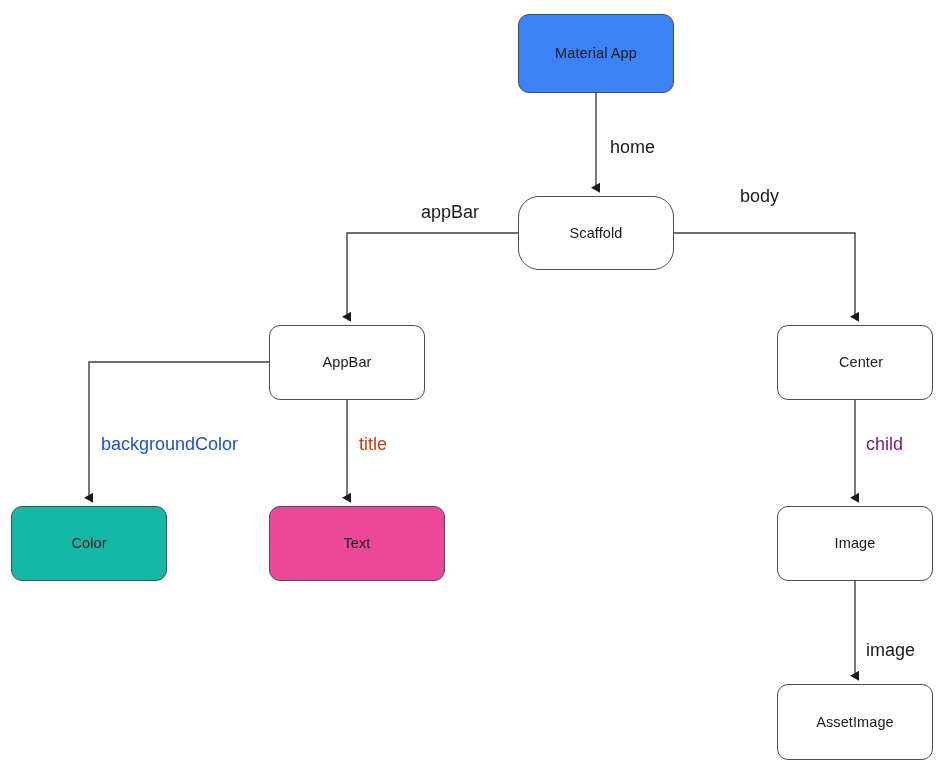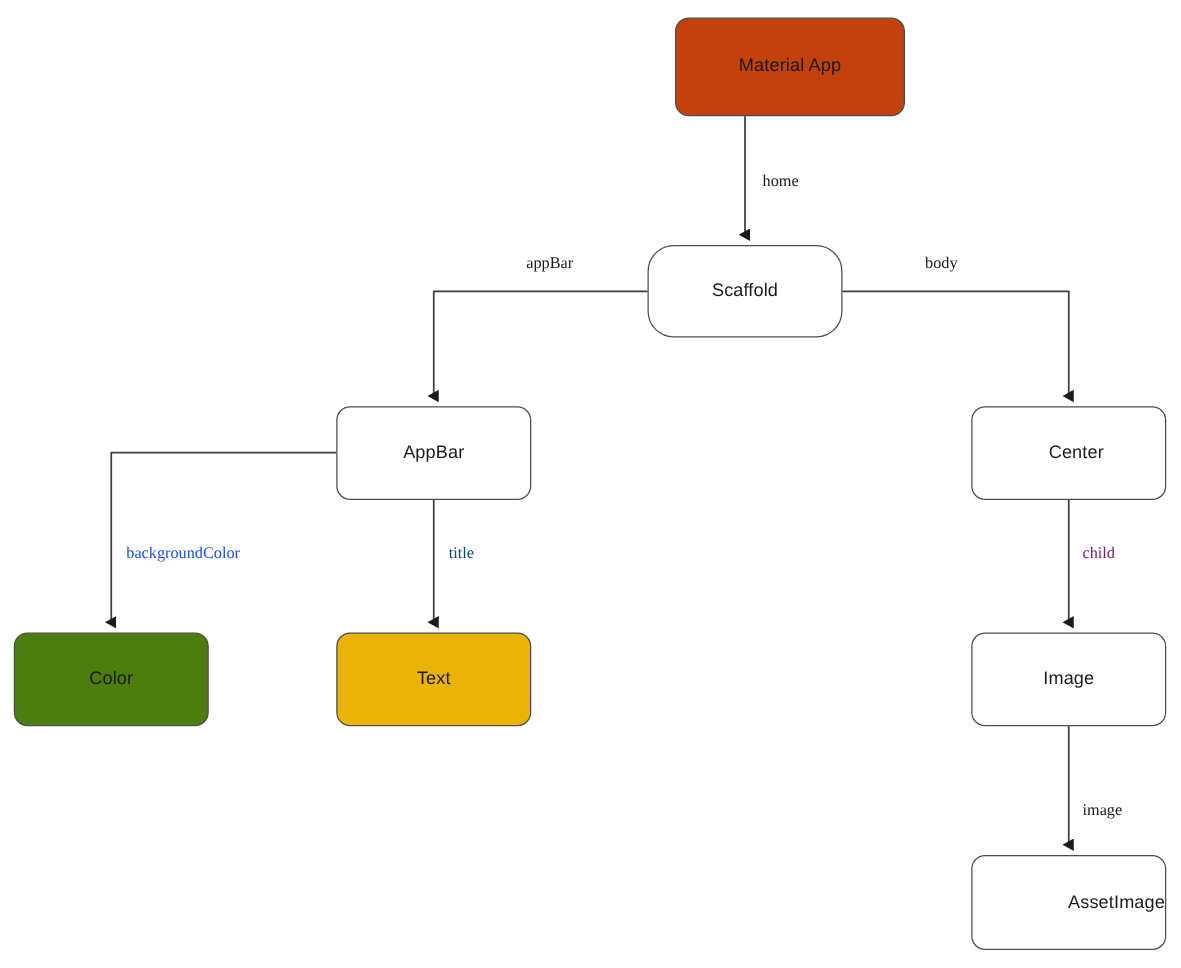--- a/index.html
+++ b/index.html
@@ -39,22 +39,22 @@
     font-family: "Liberation Sans", sans-serif;
     font-size: 14.5px;
     color: #1a1a1a;
     line-height: 1;
     letter-spacing: 0.1px;
     white-space: nowrap;
     user-select: none;
   }
   .edge-label {
     position: absolute;
-    font-family: Liberation Serif, serif;
-    font-size: 13px;
+    font-family: Liberation Sans, sans-serif;
+    font-size: 18px;
     color: #1a1a1a;
     line-height: 1;
     white-space: nowrap;
     user-select: none;
   }
 </style>
 </head>
 <body>
 
 <div id="canvas" style="background: rgb(255, 255, 255);">
@@ -74,53 +74,53 @@
 
     <path d="M 269 362 L 89 362 L 89 498" fill="none" stroke="#3f3f3f" stroke-width="1.4" marker-end="url(#arrowhead)"></path>
 
     <path d="M 347 400 L 347 498" fill="none" stroke="#3f3f3f" stroke-width="1.4" marker-end="url(#arrowhead)"></path>
 
     <path d="M 855 400 L 855 498" fill="none" stroke="#3f3f3f" stroke-width="1.4" marker-end="url(#arrowhead)"></path>
 
     <path d="M 855 581 L 855 676" fill="none" stroke="#3f3f3f" stroke-width="1.4" marker-end="url(#arrowhead)"></path>
   </svg>
 
-  <div class="node" id="node-material-app" style="left: 518px; top: 14px; width: 184px; height: 79px; border-color: rgb(77, 77, 77); background: #c2410c; margin-left: 22px;">
+  <div class="node" id="node-material-app" style="left: 518px; top: 14px; width: 156px; height: 79px; border-color: rgb(77, 77, 77); background: #3b82f6;">
     <span class="node-label">Material App</span>
   </div>
 
   <div class="node" id="node-scaffold" style="left: 518px; top: 196px; width: 156px; height: 74px; border-color: rgb(77, 77, 77); background: rgb(255, 255, 255); border-radius: 21px;">
     <span class="node-label">Scaffold</span>
   </div>
 
   <div class="node" id="node-appbar" style="left: 269px; top: 325px; width: 156px; height: 75px; border-color: rgb(77, 77, 77); background: rgb(255, 255, 255);">
     <span class="node-label">AppBar</span>
   </div>
 
   <div class="node" id="node-center" style="left: 777px; top: 325px; width: 156px; height: 75px; border-color: rgb(77, 77, 77); background: rgb(255, 255, 255); padding-left: 12px;">
     <span class="node-label">Center</span>
   </div>
 
-  <div class="node" id="node-color" style="left: 11px; top: 506px; width: 156px; height: 75px; border-color: rgb(77, 77, 77); background: #4d7c0f;">
+  <div class="node" id="node-color" style="left: 11px; top: 506px; width: 156px; height: 75px; border-color: rgb(77, 77, 77); background: #14b8a6;">
     <span class="node-label">Color</span>
   </div>
 
-  <div class="node" id="node-text" style="left: 269px; top: 506px; width: 156px; height: 75px; border-color: rgb(77, 77, 77); background: #eab308;">
+  <div class="node" id="node-text" style="left: 269px; top: 506px; width: 176px; height: 75px; border-color: rgb(77, 77, 77); background: #ec4899;">
     <span class="node-label">Text</span>
   </div>
 
   <div class="node" id="node-image" style="left: 777px; top: 506px; width: 156px; height: 75px; border-color: rgb(77, 77, 77); background: rgb(255, 255, 255);">
     <span class="node-label">Image</span>
   </div>
 
-  <div class="node" id="node-asset-image" style="left: 777px; top: 684px; width: 156px; height: 76px; border-color: rgb(77, 77, 77); background: rgb(255, 255, 255); justify-content: flex-end;">
+  <div class="node" id="node-asset-image" style="left: 777px; top: 684px; width: 156px; height: 76px; border-color: rgb(77, 77, 77); background: rgb(255, 255, 255);">
     <span class="node-label">AssetImage</span>
   </div>
 
   <span class="edge-label" id="label-edge-home" style="left: 610px; top: 138px; color: rgb(26, 26, 26);">home</span>
   <span class="edge-label" id="label-edge-appbar" style="left: 421px; top: 203px; color: rgb(26, 26, 26);">appBar</span>
-  <span class="edge-label" id="label-edge-body" style="left: 740px; top: 203px; color: rgb(26, 26, 26);">body</span>
+  <span class="edge-label" id="label-edge-body" style="left: 740px; top: 187px; color: rgb(26, 26, 26);">body</span>
   <span class="edge-label" id="label-edge-backgroundcolor" style="left: 101px; top: 435px; color: #1d4ed8;">backgroundColor</span>
-  <span class="edge-label" id="label-edge-title" style="left: 359px; top: 435px; color: #0c4a6e;">title</span>
+  <span class="edge-label" id="label-edge-title" style="left: 359px; top: 435px; color: #c2410c;">title</span>
   <span class="edge-label" id="label-edge-child" style="left: 866px; top: 435px; color: #701a75;">child</span>
   <span class="edge-label" id="label-edge-image" style="left: 866px; top: 641px; color: rgb(26, 26, 26);">image</span>
 
 </div>
 
 </body></html>

